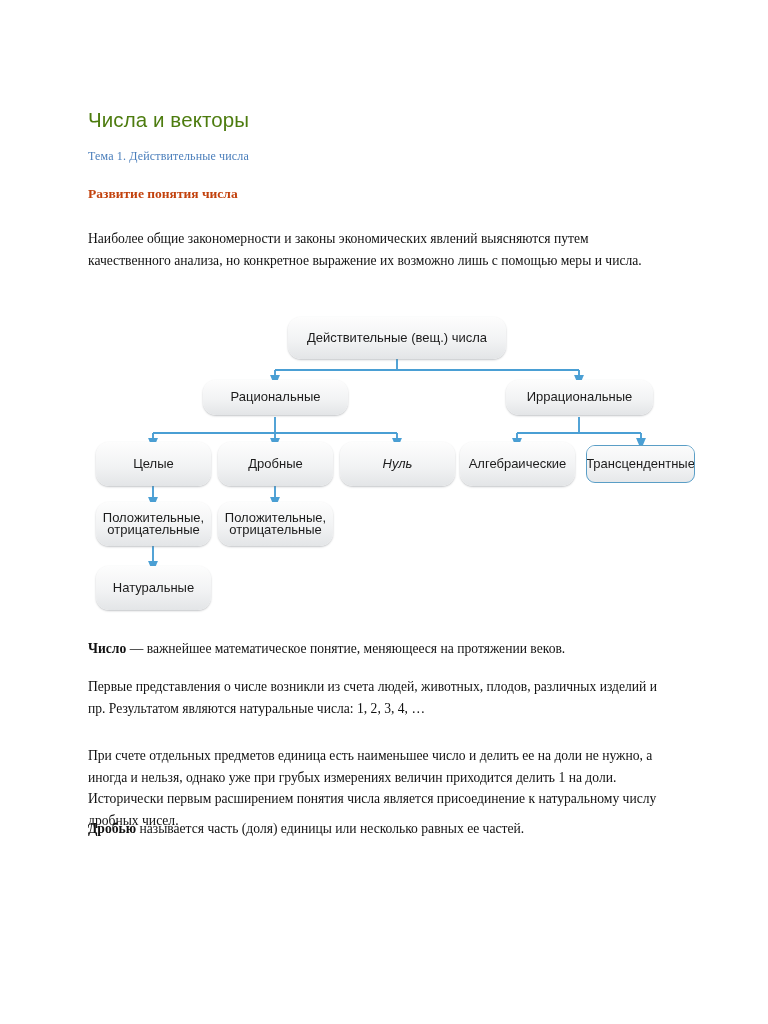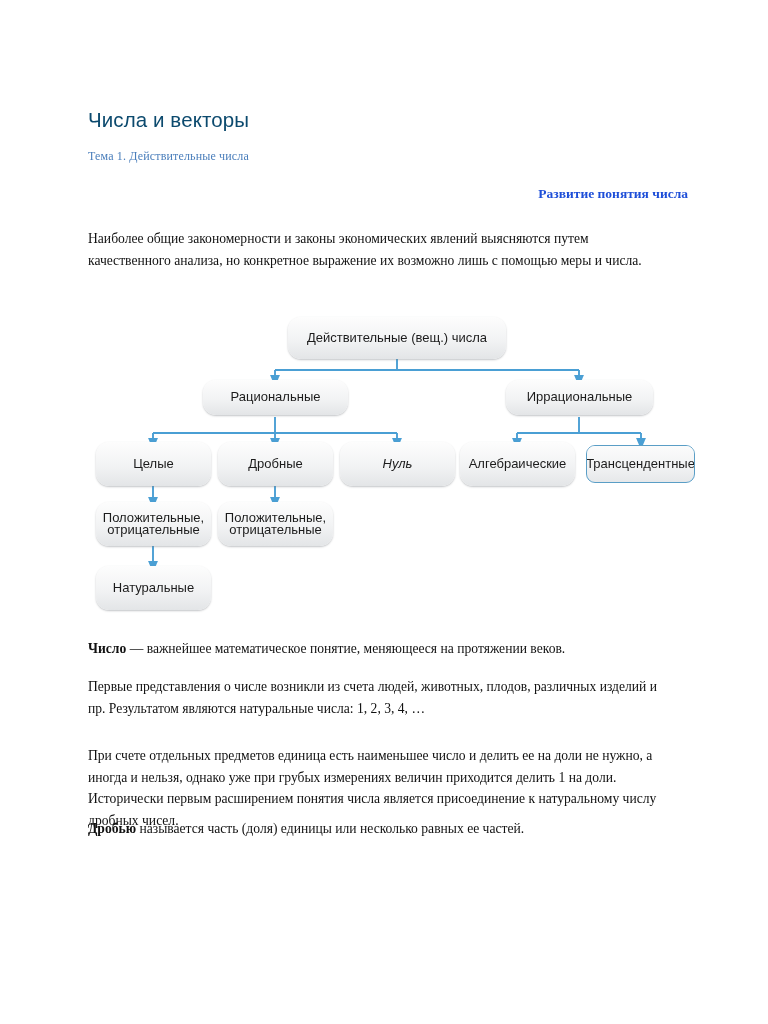--- a/index.html
+++ b/index.html
@@ -11,32 +11,32 @@
     color:#000000;
     overflow:hidden;
     position:relative;
   }
   .page { position:absolute; left:0; top:0; width:768px; height:1024px; }
 
   
   .doc-title {
     position:absolute; left:88px; top:108px; width:600px;
     font-family:"Liberation Sans", sans-serif;
-    font-size:20.5px; font-weight:400; color:#0c4a6e;
+    font-size:20.5px; font-weight:400; color:#4d7c0f;
     letter-spacing:0.1px;
   }
   .doc-subtitle {
     position:absolute; left:88px; top:149px; width:600px;
     font-family:"Liberation Serif", serif;
     font-size:12px; font-weight:400; color:#4a7ebb;
     letter-spacing:0.15px;
   }
   .sect-head {
     position:absolute; left:88px; top:186px; width:600px;
-    font-size:13.5px; font-weight:bold; color:#1d4ed8;text-align:right;
+    font-size:13.5px; font-weight:bold; color:#c2410c;
   }
   .para {
     position:absolute; left:88px; width:586px;
     font-size:13.6px; line-height:21.5px; color:#111;
     text-align:left;
   }
   .p-intro { top:228px; }
   .p-chislo { top:638px; }
   .p-pervye { top:676px; }
   .p-prischete { top:745px; }

